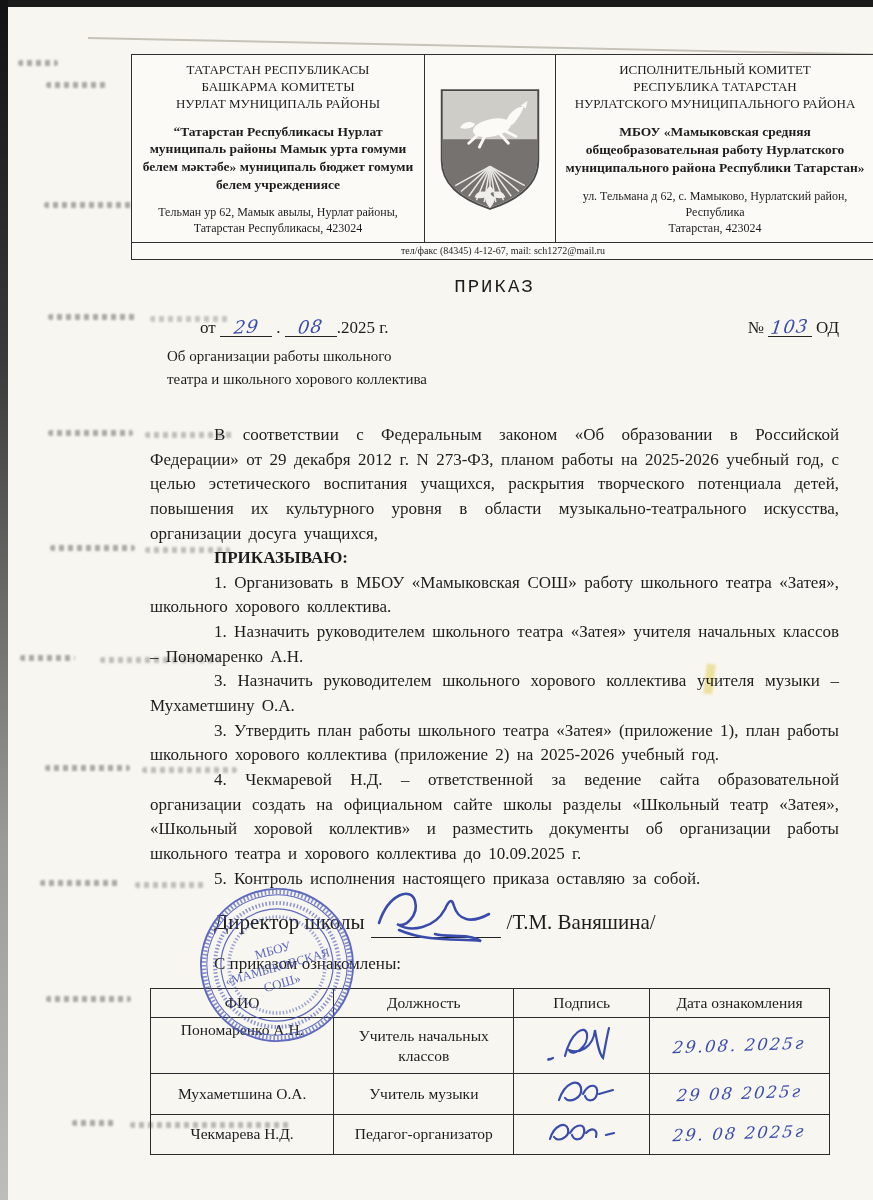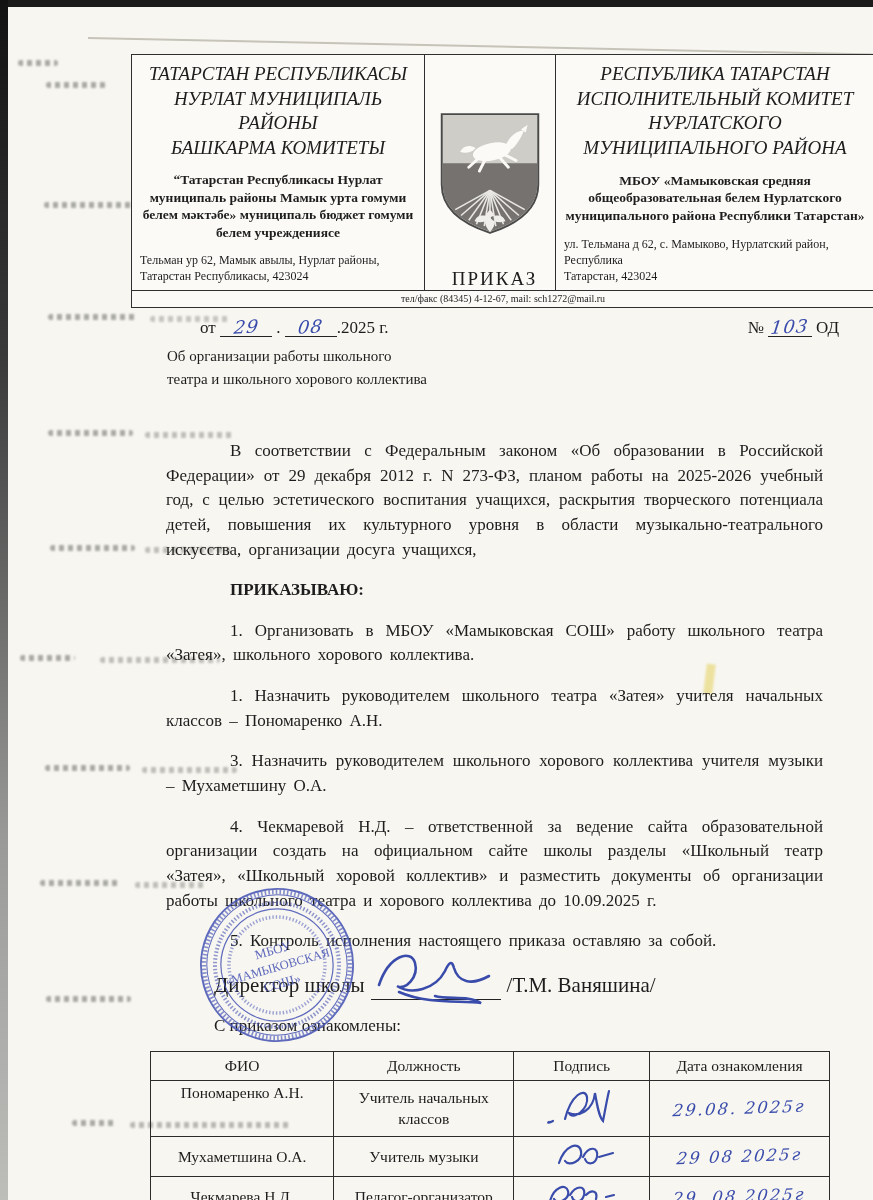--- a/index.html
+++ b/index.html
@@ -21,39 +21,39 @@
     opacity:.5;filter:blur(1.2px);transform:rotate(7deg);}
   
   .letterhead{
     position:absolute;left:131px;top:54px;width:742px;
     display:grid;grid-template-columns:292px 132px 318px;
     border:1.6px solid #2f2f2f;background:#fbfaf6;
   }
   .lh-cell{padding:7px 8px 6px;display:flex;flex-direction:column;justify-content:space-between;}
   .lh-cell.mid{border-left:1.4px solid #2f2f2f;border-right:1.4px solid #2f2f2f;
     align-items:center;justify-content:center;padding:6px 4px;}
-  .lh-org{font-size:19px;line-height:1.3;text-align:center;font-style:italic;}
+  .lh-org{font-size:13px;line-height:1.3;text-align:center;}
   .lh-bold{font-size:13.5px;font-weight:bold;line-height:1.32;text-align:center;margin:10px 0;}
-  .lh-addr{font-size:12px;line-height:1.35;}
+  .lh-addr{font-size:12px;line-height:1.35;text-align:center;}
   .lh-contact{grid-column:1 / -1;border-top:1.5px solid #2f2f2f;text-align:center;
     font-size:10px;padding:2px 4px 3px;}
   
-  .doc-title{position:absolute;left:150px;top:268px;width:689px;text-align:center;
-    font-size:19px;letter-spacing:2px;}
+  .doc-title{position:absolute;left:150px;top:276px;width:689px;text-align:center;
+    font-size:19px;letter-spacing:2px;font-family:Liberation Mono, monospace;}
   .dateline{position:absolute;left:150px;top:318px;width:689px;font-size:17px;}
   .dl-left{margin-left:50px;}
   .dl-right{float:right;}
   .blank{display:inline-block;border-bottom:1.5px solid #222;min-width:46px;text-align:center;
     line-height:1;padding:0 3px;}
   .hand{font-family:"DejaVu Serif",serif;font-style:italic;color:#3a4cab;
     display:inline-block;transform:skewX(-10deg) rotate(-3deg);letter-spacing:1px;font-size:18px;}
   .subject{position:absolute;left:167px;top:345px;font-size:15px;line-height:1.55;}
   
   .content{position:absolute;left:150px;top:423px;width:689px;font-size:17px;line-height:1.45;}
-  .content p{margin:16px;text-indent:64px;text-align:justify;word-spacing:3px;}
+  .content p{margin:0;text-indent:64px;text-align:justify;word-spacing:3px;}
   .content p.order-word{font-weight:bold;}
   .sig-row{margin-top:16px;padding-left:64px;display:flex;align-items:flex-end;position:relative;}
   .sig-label{font-size:21px;}
   .sig-blank{display:inline-block;width:130px;border-bottom:1.4px solid #222;position:relative;height:20px;margin:0 6px;}
   .sig-svg{position:absolute;left:-6px;top:-34px;}
   .ack{margin-top:14px;padding-left:64px;font-size:17px;}
   
   table.ack-table{margin-top:12px;width:680px;border-collapse:collapse;font-size:15.5px;}
   .ack-table td,.ack-table th{border:1.5px solid #2b2b2b;padding:2px 6px;font-weight:normal;
     text-align:center;vertical-align:middle;line-height:1.3;}
@@ -92,22 +92,22 @@
   <div class="smudge" style="left:135px;top:882px;width:70px;opacity:.4;"></div>
   <div class="smudge" style="left:46px;top:996px;width:85px;"></div>
   <div class="smudge" style="left:72px;top:1120px;width:45px;"></div>
   <div class="smudge" style="left:130px;top:1122px;width:160px;opacity:.45;"></div>
   <div class="stain"></div>
 
   <div class="letterhead">
     <div class="lh-cell">
       <div class="lh-org">
         <div>ТАТАРСТАН  РЕСПУБЛИКАСЫ</div>
+        <div>БАШКАРМА КОМИТЕТЫ</div>
         <div>НУРЛАТ МУНИЦИПАЛЬ РАЙОНЫ</div>
-        <div>БАШКАРМА КОМИТЕТЫ</div>
       </div>
       <div class="lh-bold">“Татарстан Республикасы Нурлат муниципаль районы Мамык урта гомуми белем мәктәбе» муниципаль бюджет гомуми белем учреждениясе</div>
       <div class="lh-addr">
         <div>Тельман ур 62, Мамык авылы, Нурлат районы,</div>
         <div>Татарстан Республикасы, 423024</div>
       </div>
     </div>
 
     <div class="lh-cell mid">
 
@@ -141,25 +141,25 @@
             <line x1="68" y1="50" x2="77" y2="60"></line>
               <line x1="73" y1="47" x2="85" y2="53"></line>
           </g>
           <path d="M43,40 C36,36 30,38 27,44 C32,46 39,45 43,40 Z" fill="#fbfaf7"></path>
         </g>
       </svg>
     </div>
 
     <div class="lh-cell">
       <div class="lh-org">
+        <div>ИСПОЛНИТЕЛЬНЫЙ КОМИТЕТ</div>
         <div>РЕСПУБЛИКА  ТАТАРСТАН</div>
-        <div>ИСПОЛНИТЕЛЬНЫЙ КОМИТЕТ</div>
         <div>НУРЛАТСКОГО МУНИЦИПАЛЬНОГО РАЙОНА</div>
       </div>
-      <div class="lh-bold">МБОУ «Мамыковская средняя общеобразовательная белем Нурлатского муниципального района Республики Татарстан»</div>
+      <div class="lh-bold">МБОУ «Мамыковская средняя общеобразовательная работу Нурлатского муниципального района Республики Татарстан»</div>
       <div class="lh-addr">
         <div>ул. Тельмана д 62, с. Мамыково, Нурлатский район, Республика</div>
         <div>Татарстан, 423024</div>
       </div>
     </div>
 
     <div class="lh-contact">тел/факс (84345) 4-12-67,  mail: sch1272@mail.ru</div>
   </div>
 
   <div class="doc-title">ПРИКАЗ</div>
@@ -182,20 +182,21 @@
     <div>Об организации работы школьного</div>
     <div>театра и школьного хорового коллектива</div>
   </div>
 
   <div class="content">
     <p>В соответствии с Федеральным законом «Об образовании в Российской Федерации» от 29 декабря 2012 г. N 273-ФЗ, планом работы на 2025-2026 учебный год, с целью эстетического воспитания учащихся, раскрытия творческого потенциала детей, повышения их культурного уровня в области музыкально-театрального искусства, организации досуга учащихся,</p>
     <p class="order-word">ПРИКАЗЫВАЮ:</p>
     <p>1. Организовать в МБОУ «Мамыковская СОШ» работу школьного театра «Затея», школьного хорового коллектива.</p>
     <p>1. Назначить руководителем школьного театра «Затея» учителя начальных классов – Пономаренко А.Н.</p>
     <p>3. Назначить руководителем школьного хорового коллектива учителя музыки  – Мухаметшину О.А.</p>
+    <p>3. Утвердить план работы школьного театра «Затея» (приложение 1), план работы школьного хорового коллектива (приложение 2) на 2025-2026 учебный год.</p>
     <p>4. Чекмаревой Н.Д. – ответственной за ведение сайта образовательной организации создать на официальном сайте школы разделы «Школьный театр «Затея», «Школьный хоровой коллектив» и разместить документы об организации работы школьного театра и хорового коллектива до 10.09.2025 г.</p>
     <p>5. Контроль исполнения настоящего приказа оставляю за собой.</p>
 
     <div class="sig-row">
       <span class="sig-label">Директор школы</span>
       <span class="sig-blank">
         <svg class="sig-svg" width="150" height="62" viewBox="0 0 150 62">
           <g fill="none" stroke="#3a4cab" stroke-width="2.6" stroke-linecap="round">
             <path d="M14,40 C24,10 46,4 50,18 C54,32 40,46 32,41 C46,50 70,45 80,26 C84,17 87,15 89,23 C93,37 106,41 124,31"></path>
             <path d="M34,47 C64,60 96,55 116,58 C104,50 82,55 70,51"></path>

